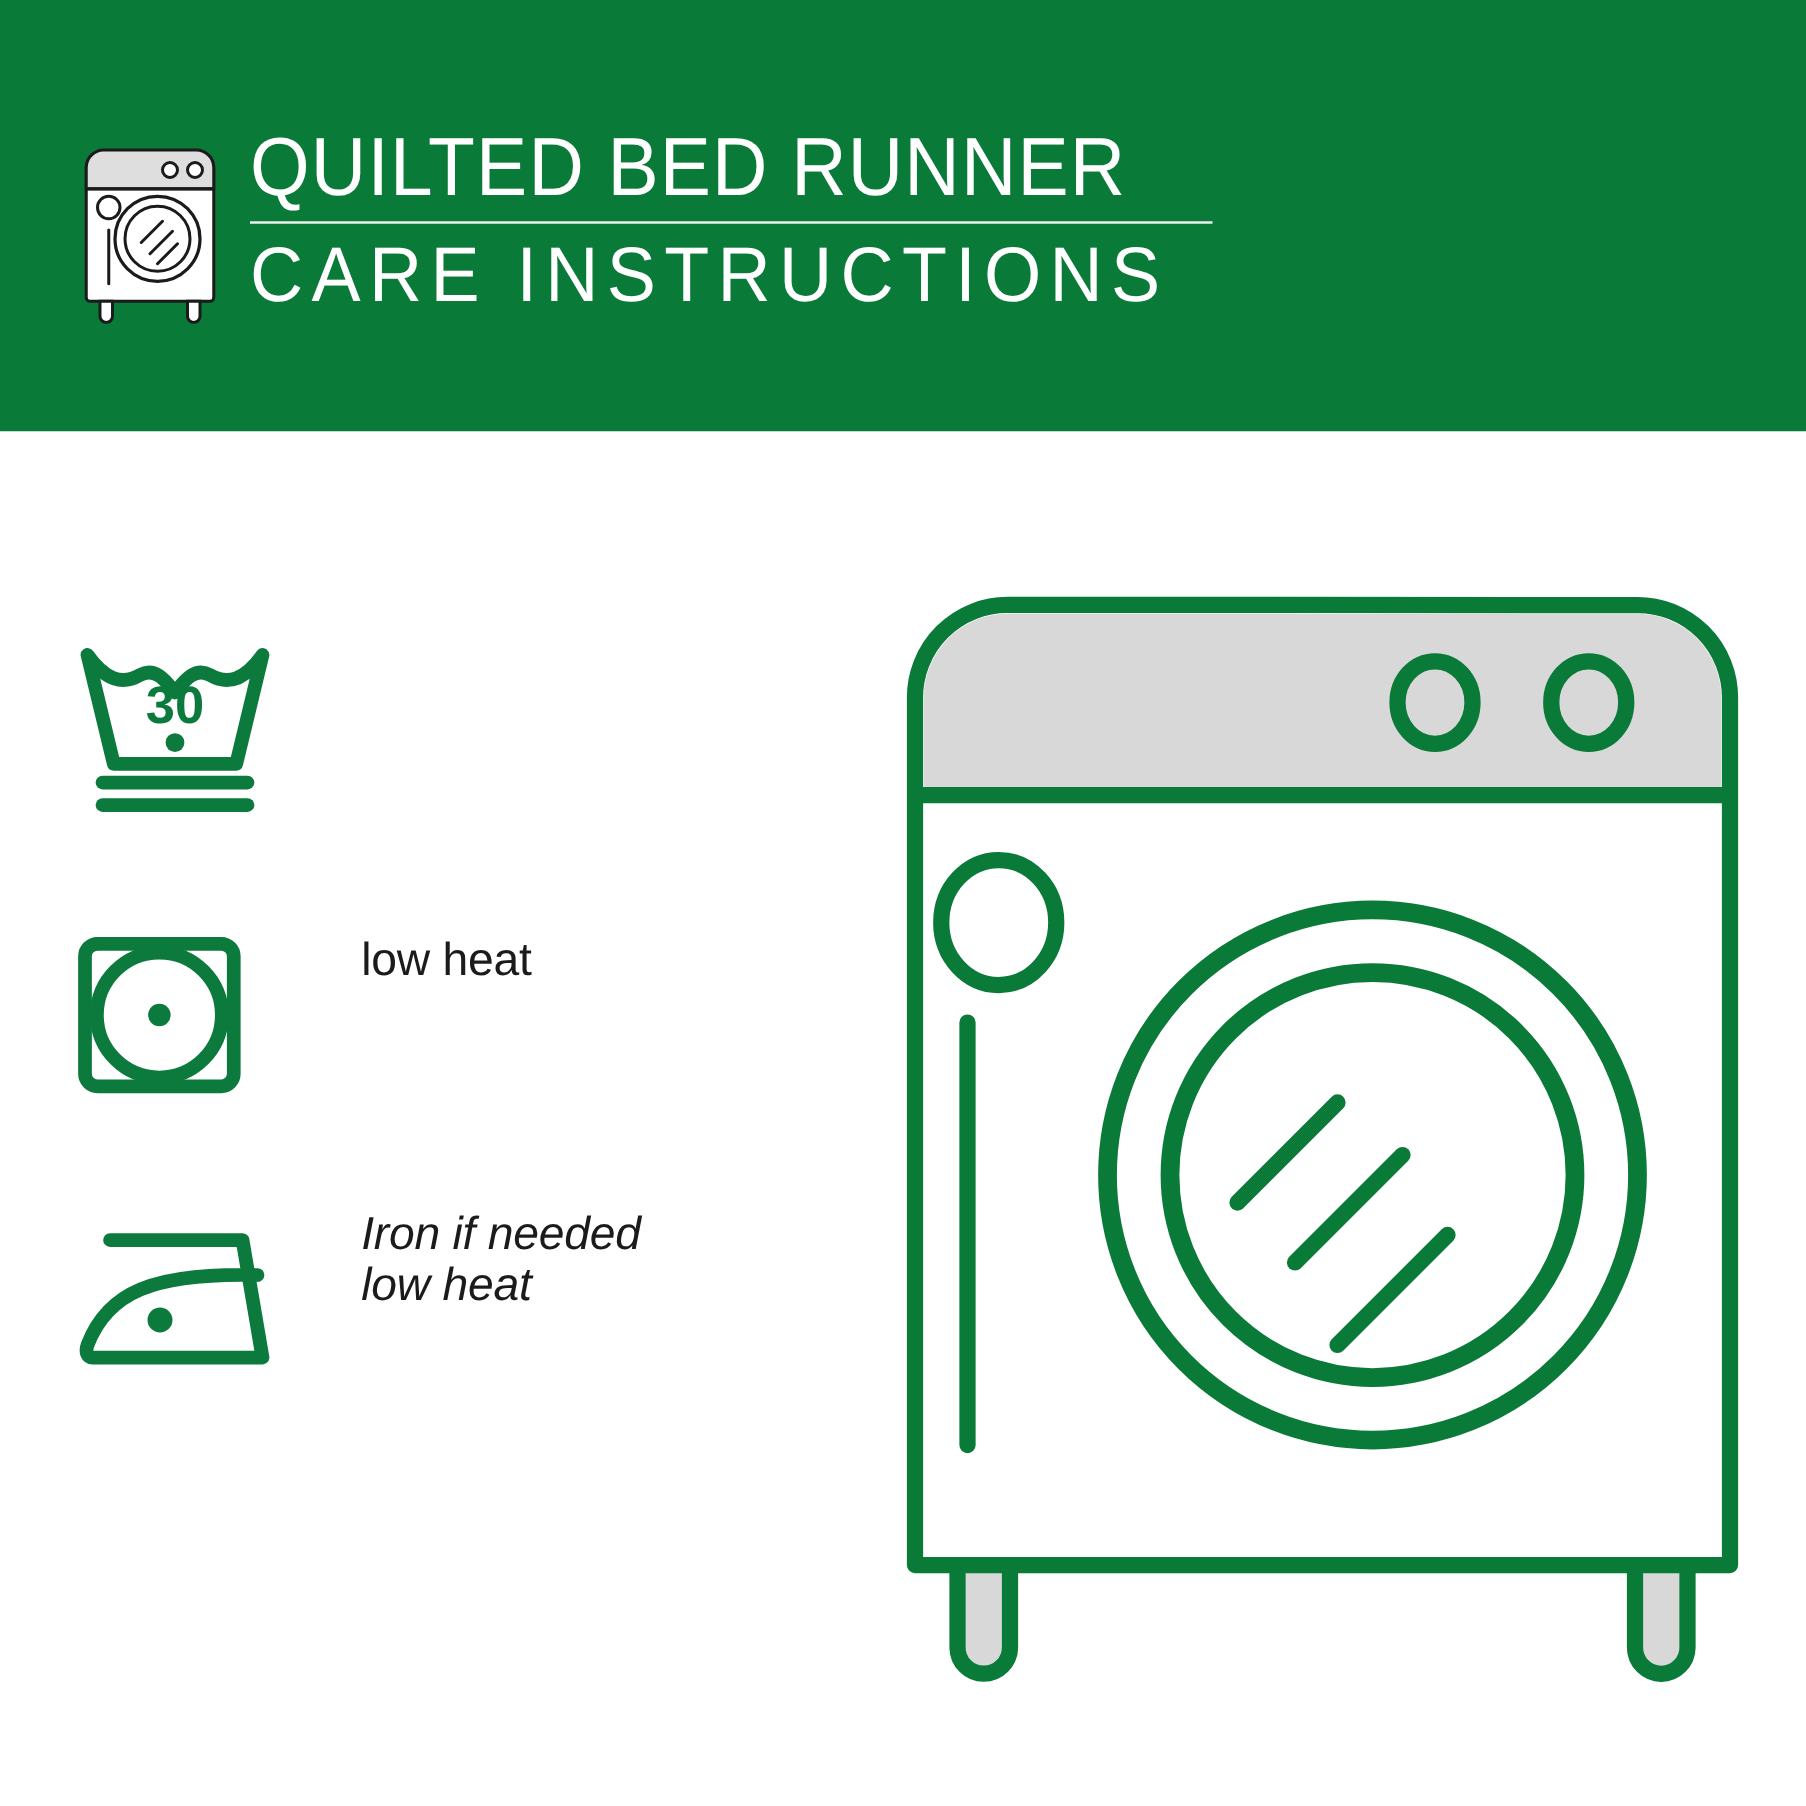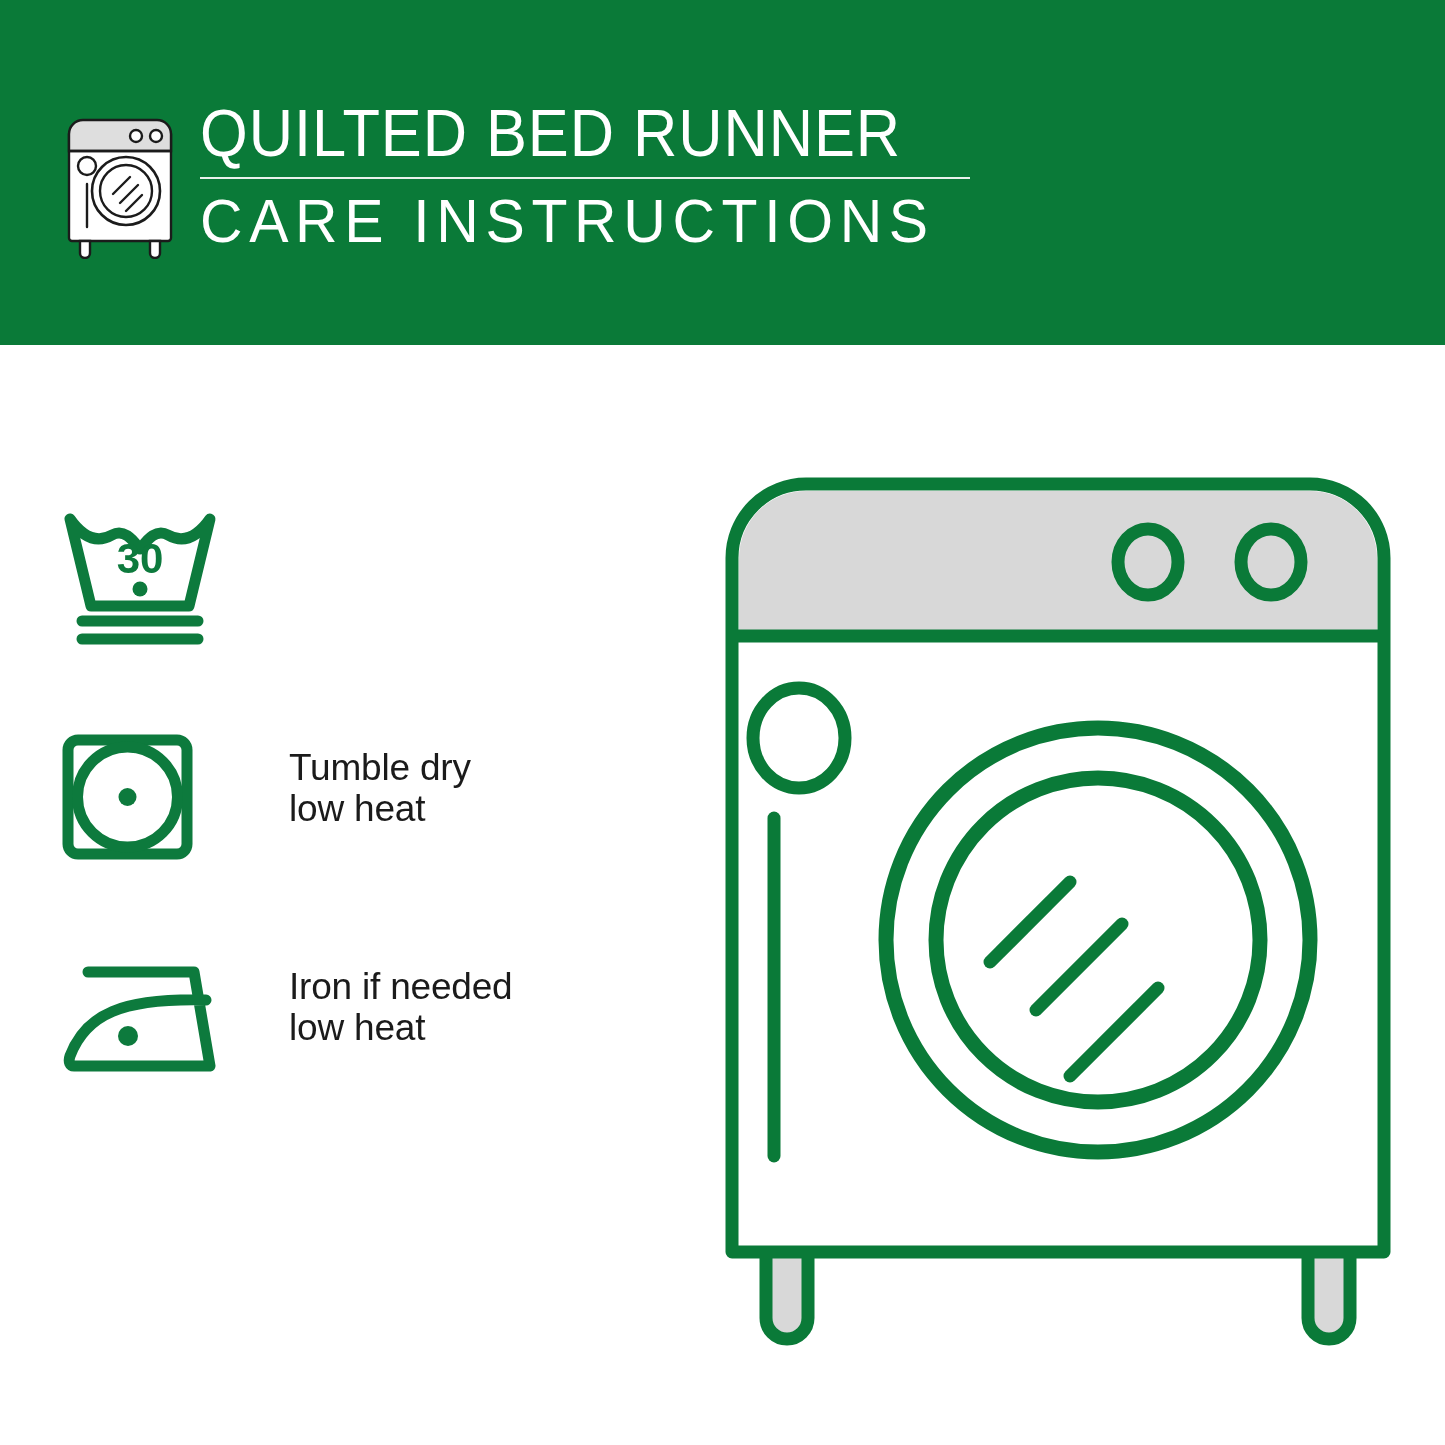--- a/index.html
+++ b/index.html
@@ -90,21 +90,21 @@
     display: flex;
     flex-direction: row;
     align-items: flex-start;
     height: 215px;
   }
   .care-symbol {
     flex: 0 0 175px;
     width: 175px;
     height: 160px;
     display: flex;
-    align-items: center;
+    align-items: flex-end;
     justify-content: flex-start;
   }
   .care-symbol svg { display: block; }
   .care-text {
     flex: 1 1 auto;
     color: #1b1b1b;
     font-size: 37px;
     line-height: 41px;
     padding-left: 54px;
     letter-spacing: -0.2px;
@@ -112,21 +112,21 @@
   .care-text .ln { display: block; white-space: nowrap; }
 
   
   .row-wash   .care-symbol { padding-top: 12px; }
   .row-wash   .care-text   { padding-top: 18px; }
   .row-bleach .care-symbol { padding-top: 18px; }
   .row-bleach .care-text   { padding-top: 45px; }
   .row-dry    .care-symbol { padding-top: 14px; }
   .row-dry    .care-text   { padding-top: 44px; }
   .row-iron   .care-symbol { padding-top: 24px; }
-  .row-iron   .care-text   { padding-top: 48px; }
+  .row-iron   .care-text   { padding-top: 48px; font-style: italic; }
 
   
   .washer-wrap {
     position: absolute;
     left: 718px;
     top: 470px;
     width: 680px;
     height: 900px;
   }
   .washer-wrap svg { display: block; width: 100%; height: 100%; }
@@ -199,21 +199,20 @@
       <div class="care-symbol">
         <svg width="135" height="130" viewBox="0 0 135 130" xmlns="http://www.w3.org/2000/svg">
           <g fill="none" stroke="#0d7a3d" stroke-width="11" stroke-linejoin="round">
             <rect x="8" y="8" width="119" height="114" rx="10"></rect>
             <circle cx="67.5" cy="65" r="50"></circle>
           </g>
           <circle cx="67.5" cy="65" r="9" fill="#0d7a3d"></circle>
         </svg>
       </div>
       <div class="care-text">
-        <span class="ln">Tumble dry</span>
         <span class="ln">low heat</span>
       </div>
     </div>
 
     <div class="care-row row-iron">
       <div class="care-symbol">
         <svg width="160" height="120" viewBox="0 0 160 120" xmlns="http://www.w3.org/2000/svg">
           <g fill="none" stroke="#0d7a3d" stroke-width="11" stroke-linecap="round" stroke-linejoin="round">
             <path d="M28 10 L134 10 L150 104 L14 104
                      C 10 104, 8 100, 10 94

